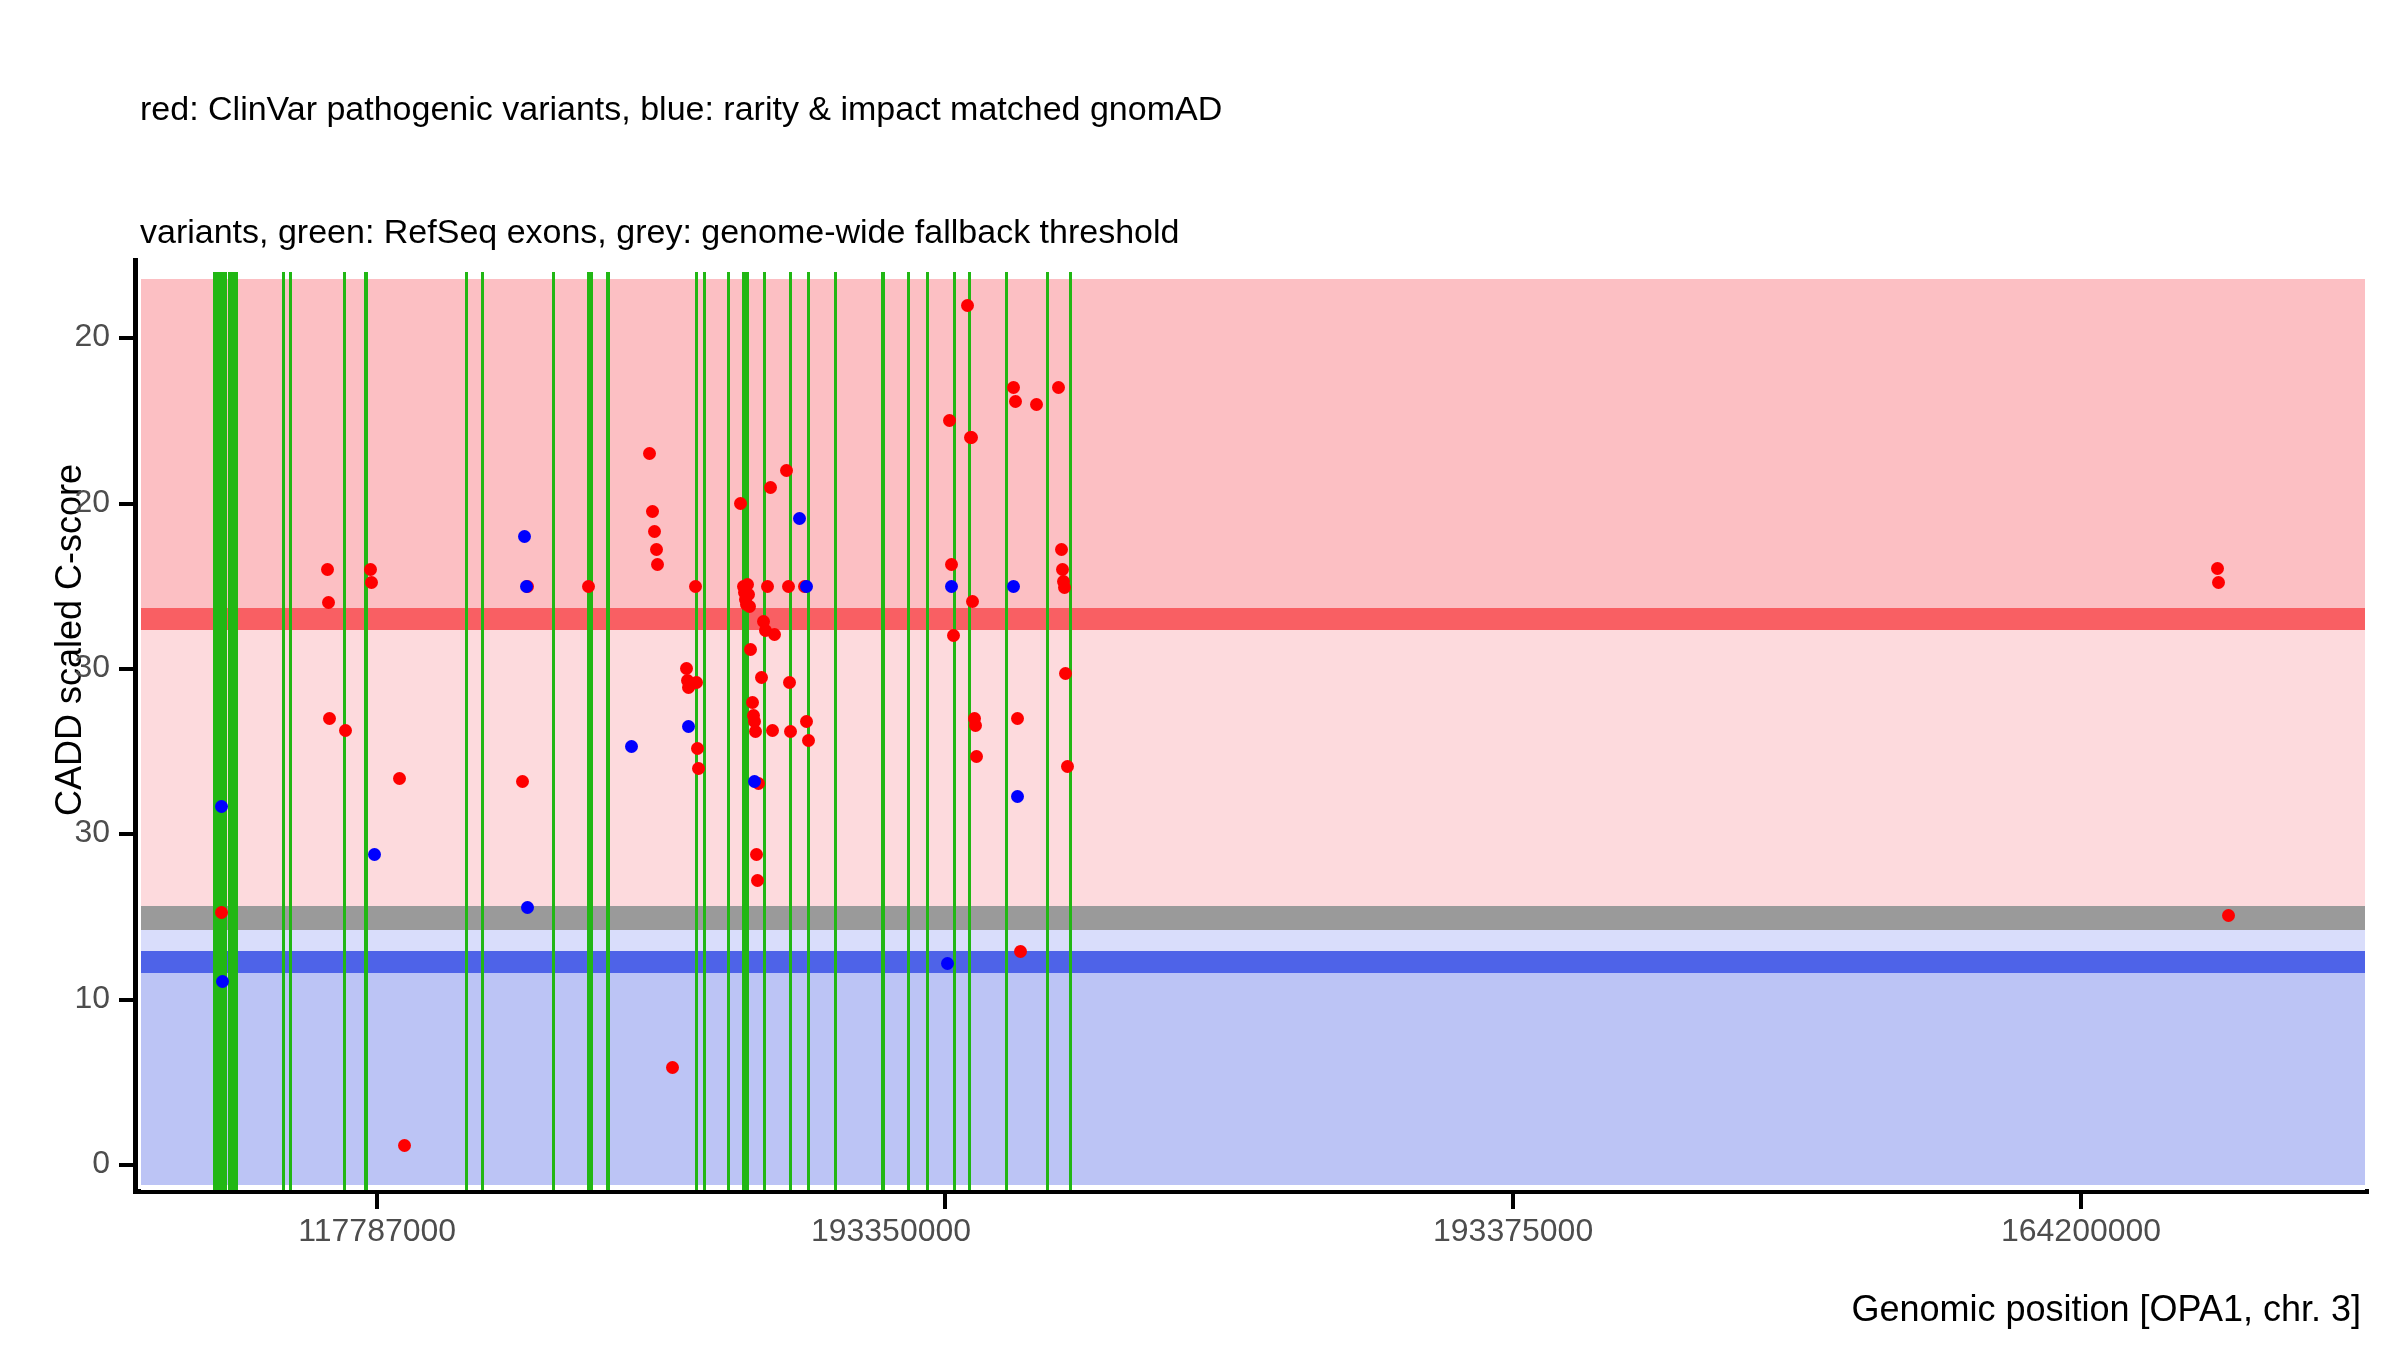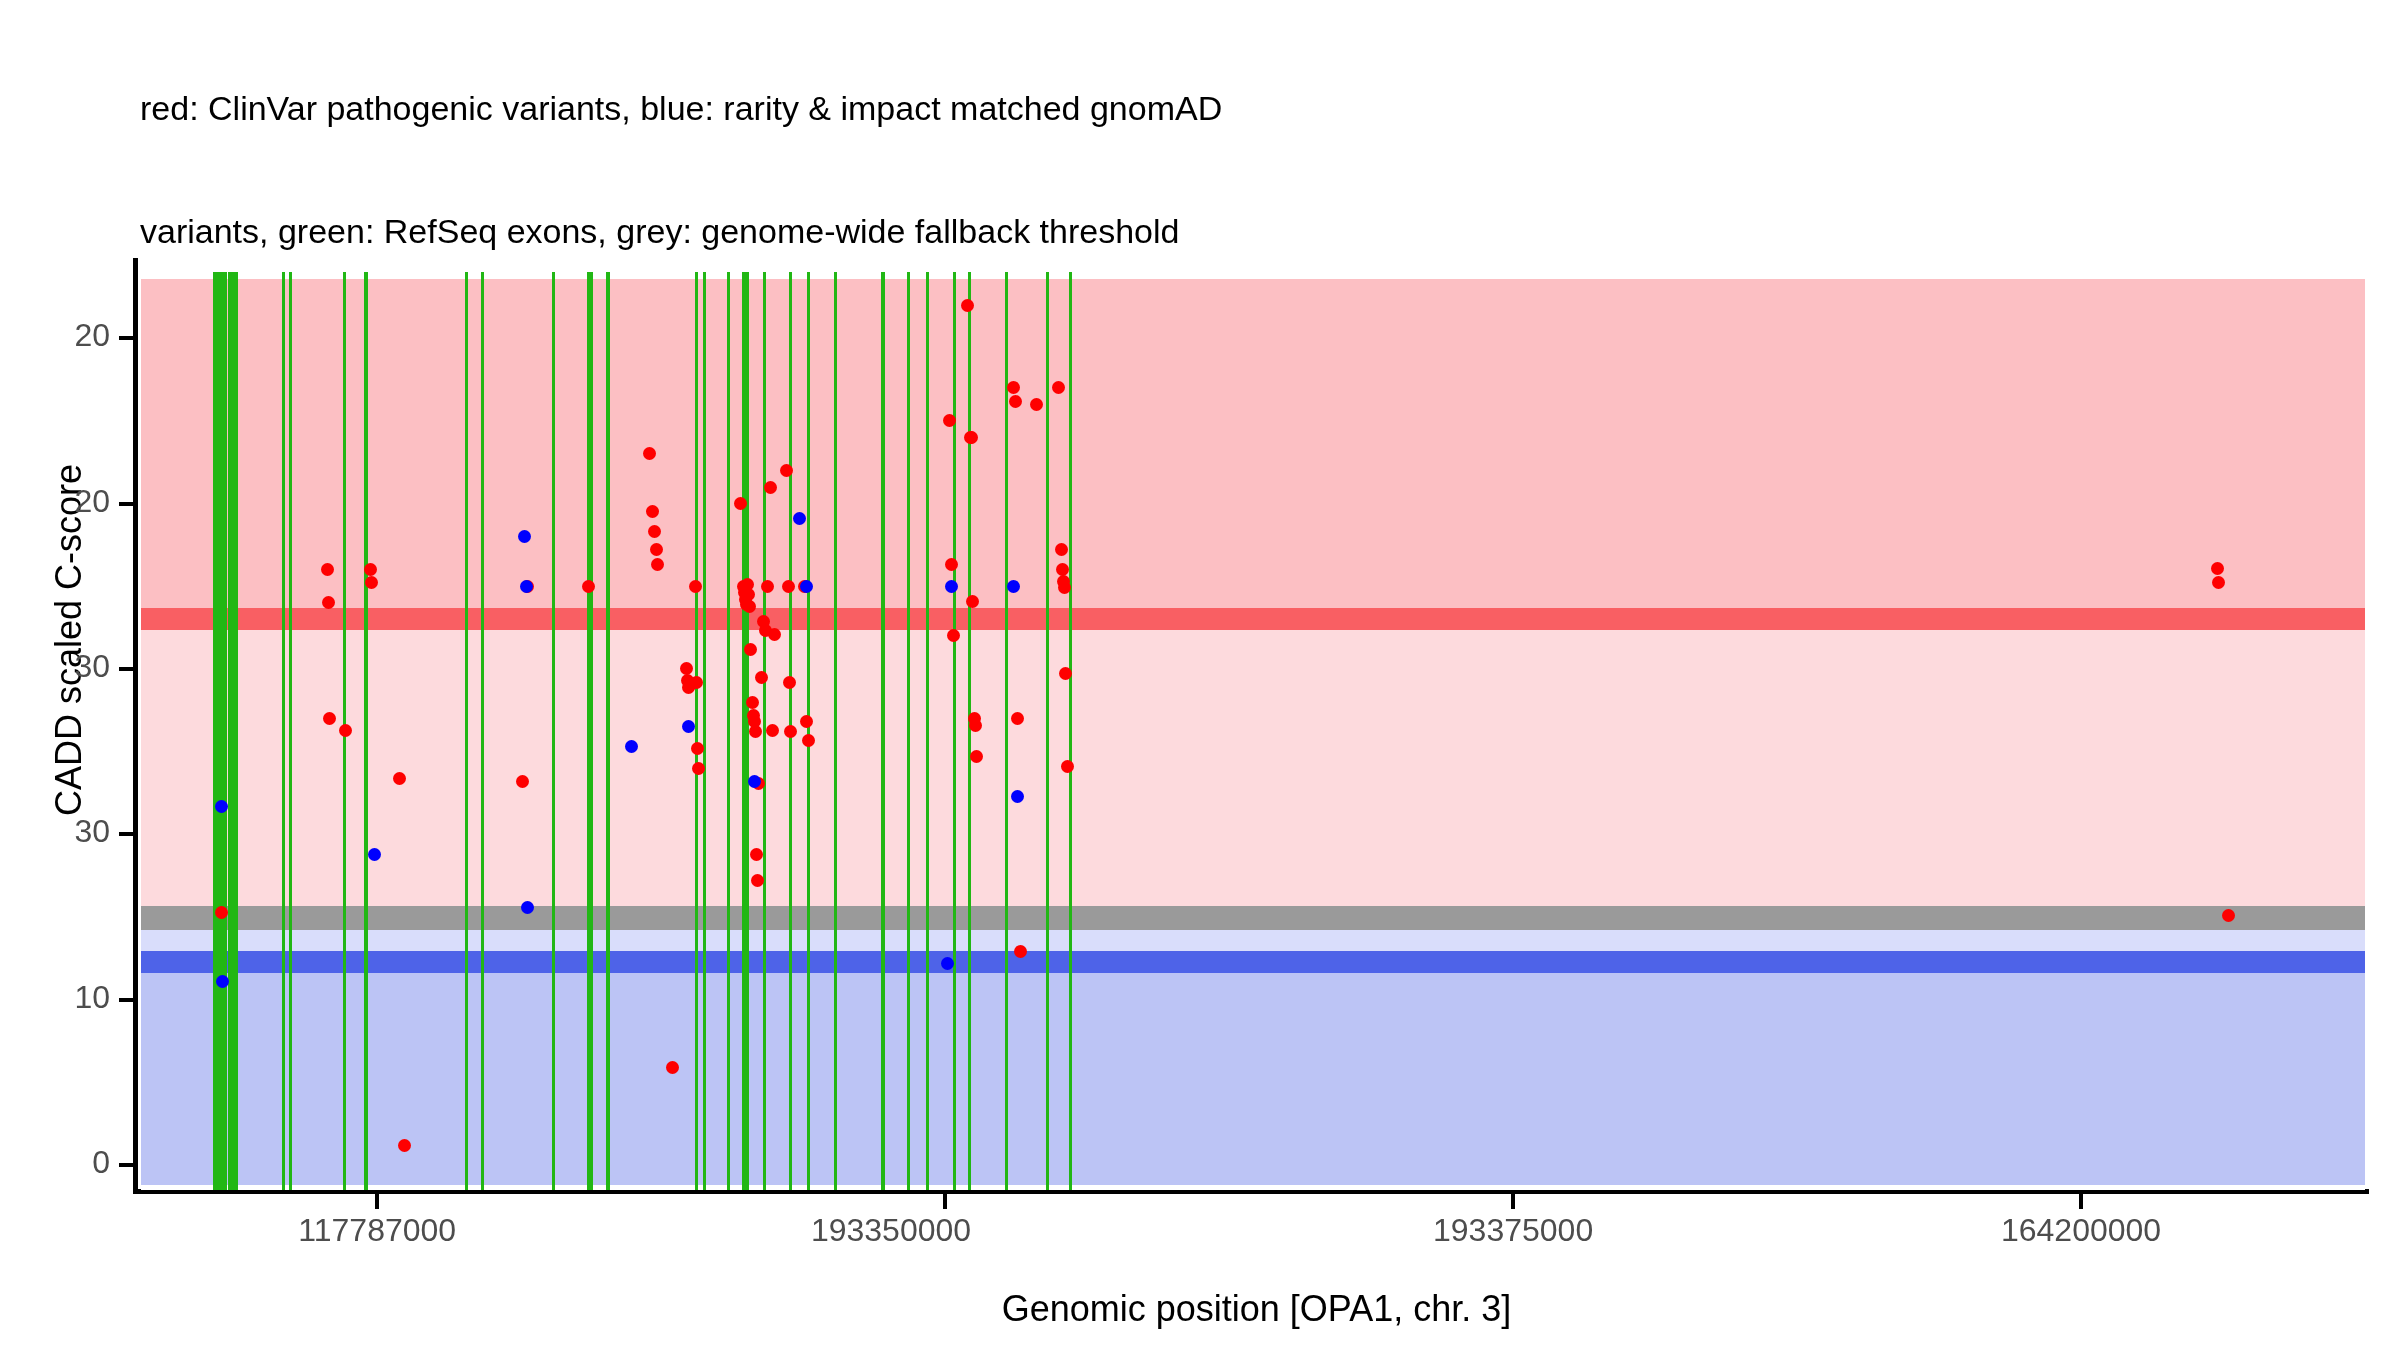--- a/index.html
+++ b/index.html
@@ -20,22 +20,22 @@
   
   .ylab{
     position:absolute;
     left:0px;top:0px;
     width:1010px;height:46px;
     transform-origin:0 0;
     transform:translate(46px,1145px) rotate(-90deg);
     font-size:36px;color:#000;text-align:center;line-height:46px;
   }
   .xlab{
-    position:absolute;left:144px;top:1288px;width:2225px;
-    text-align:center;font-size:36px;color:#000;
+    position:absolute;left:136px;top:1288px;width:2225px;
+    text-align:right;font-size:36px;color:#000;
   }
 
   
   #panel{
     position:absolute;
     left:141px;top:272px;
     width:2224px;height:918px;
     background:#ffffff;
     overflow:hidden;
   }

